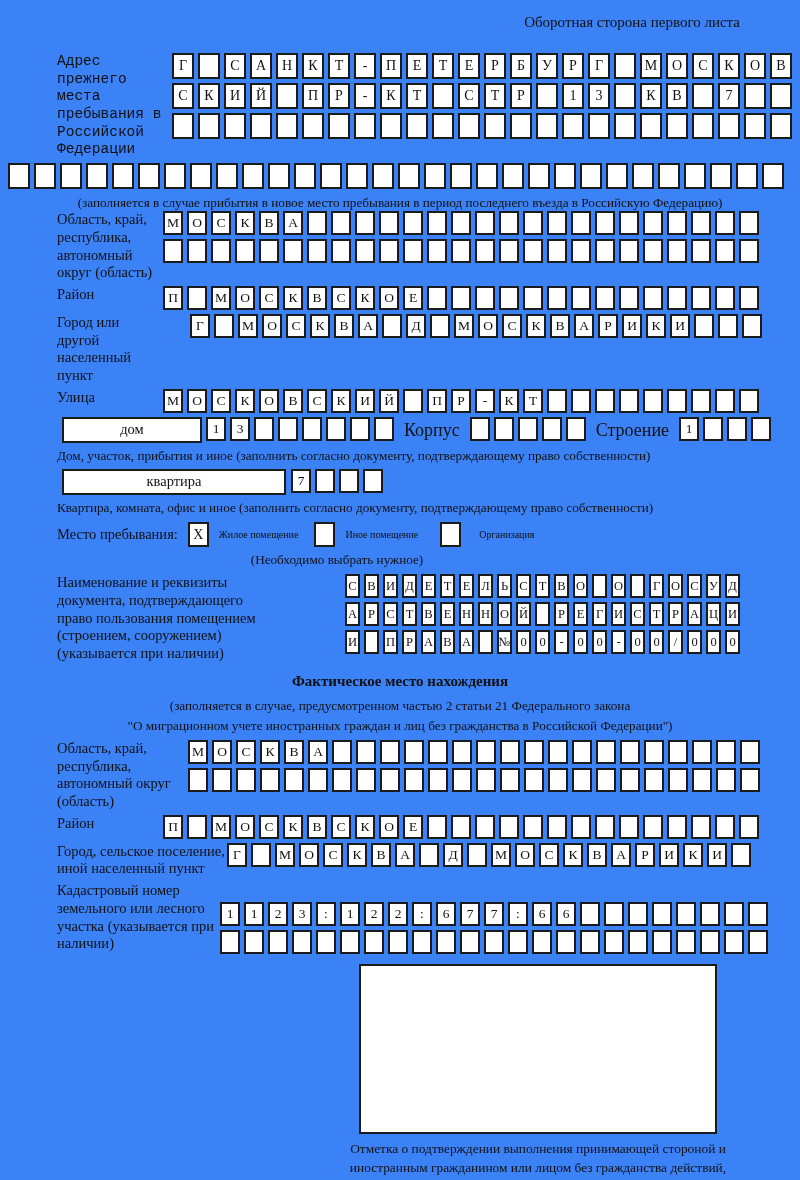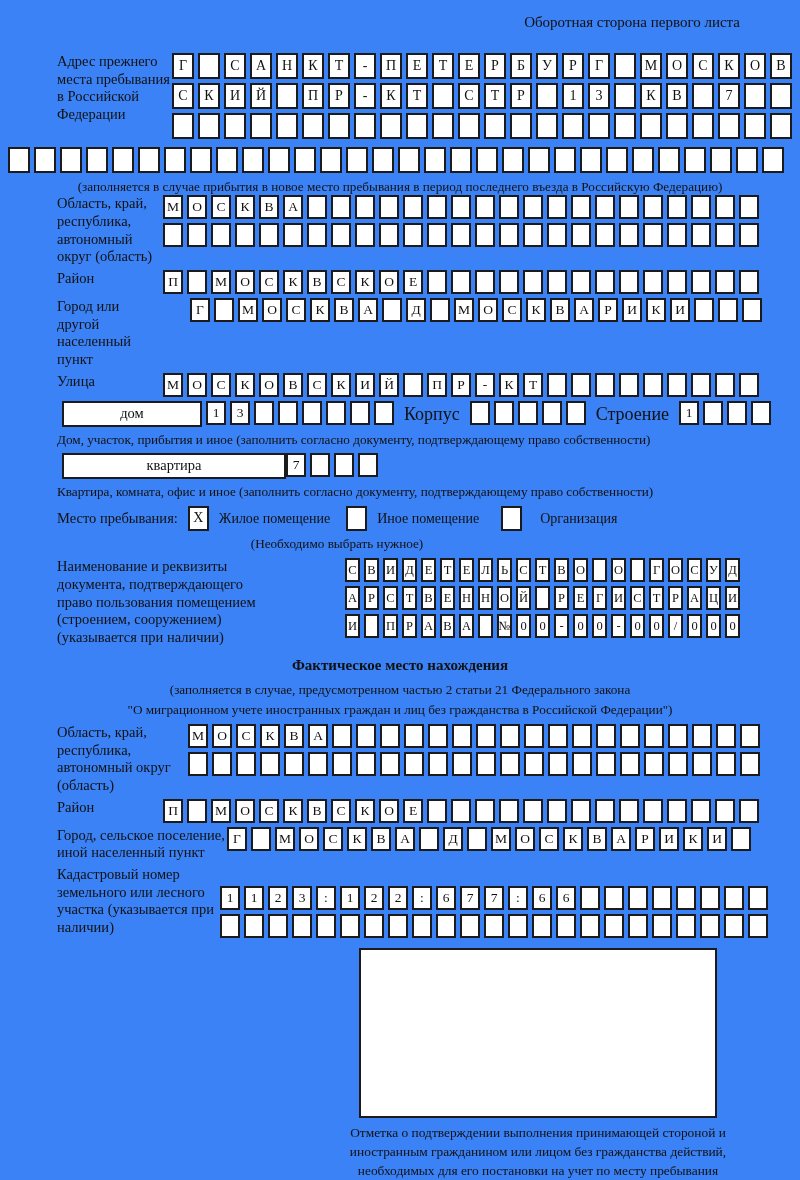--- a/index.html
+++ b/index.html
@@ -22,50 +22,50 @@
   .cell {
     box-sizing:border-box; flex:0 0 auto;
     width:20px; height:24px; border:2px solid #1b1b1b;
     display:flex; align-items:center; justify-content:center;
     font-size:13.5px; background:#fff;
   }
   .cells-top .cell { width:22px; height:26px; font-size:14px; }
   .cells-doc .cell { width:15px; height:24px; font-size:12.5px; }
 
   .top-flex { padding-left:49px; margin-top:22px; }
-  .lbl-prev { width:121px; }
+  .lbl-prev { width:121px;font-family:Liberation Mono, monospace; }
   .fullrow { margin-top:2px; }
   .cap-top { margin-top:5px; }
 
   .sec-title { text-align:center; font-weight:bold; font-size:15px; margin:9px 0 8px 0; }
 
   .s2 { padding-left:49px; }
   .lbl-std { width:106px; }
   .lbl-city2 { width:106px; }
   .indent-city2 { margin-left:27px; }
 
   .house-row { margin-top:2px; }
   .val-box {
     box-sizing:border-box; border:2px solid #1b1b1b; height:26px;
     display:flex; align-items:center; justify-content:center;
     font-size:14.5px; background:#fff; margin-left:5px;
   }
   .box-dom { width:140px; margin-right:4px; }
-  .box-kv  { width:224px; }
+  .box-kv  { width:224px; margin-right:5px; }
   .inline-lbl { font-size:18px; line-height:26px; margin:0 10px; }
   .cap-left { margin:2px 0 5px 0; }
 
   .stay-row { margin-top:6px; align-items:center; }
   .stay-row .lbl { line-height:25px; }
   .chk {
     box-sizing:border-box; width:21px; height:25px; border:2px solid #1b1b1b;
     display:flex; align-items:center; justify-content:center;
     font-size:14px; margin:0 10px; background:#fff;
   }
-  .opt-lbl { font-size:14px; line-height:25px; }
+  .opt-lbl { font-size:10px; line-height:25px; }
   .sp1 { margin-left:8px; } .sp2 { margin-left:16px; } .sp3 { margin-left:22px; }
   .cap-choose { margin:2px 0 6px 0; width:560px; }
 
   .doc-row { margin-top:4px; }
   .lbl-doc { width:288px; padding-right:66px; box-sizing:border-box; }
 
   .fact-title { text-align:center; font-weight:bold; font-size:15px; margin:10px 0 7px 0; }
   .fact-note { margin-bottom:3px; }
 
   .s3 { padding-left:49px; margin-top:6px; }

